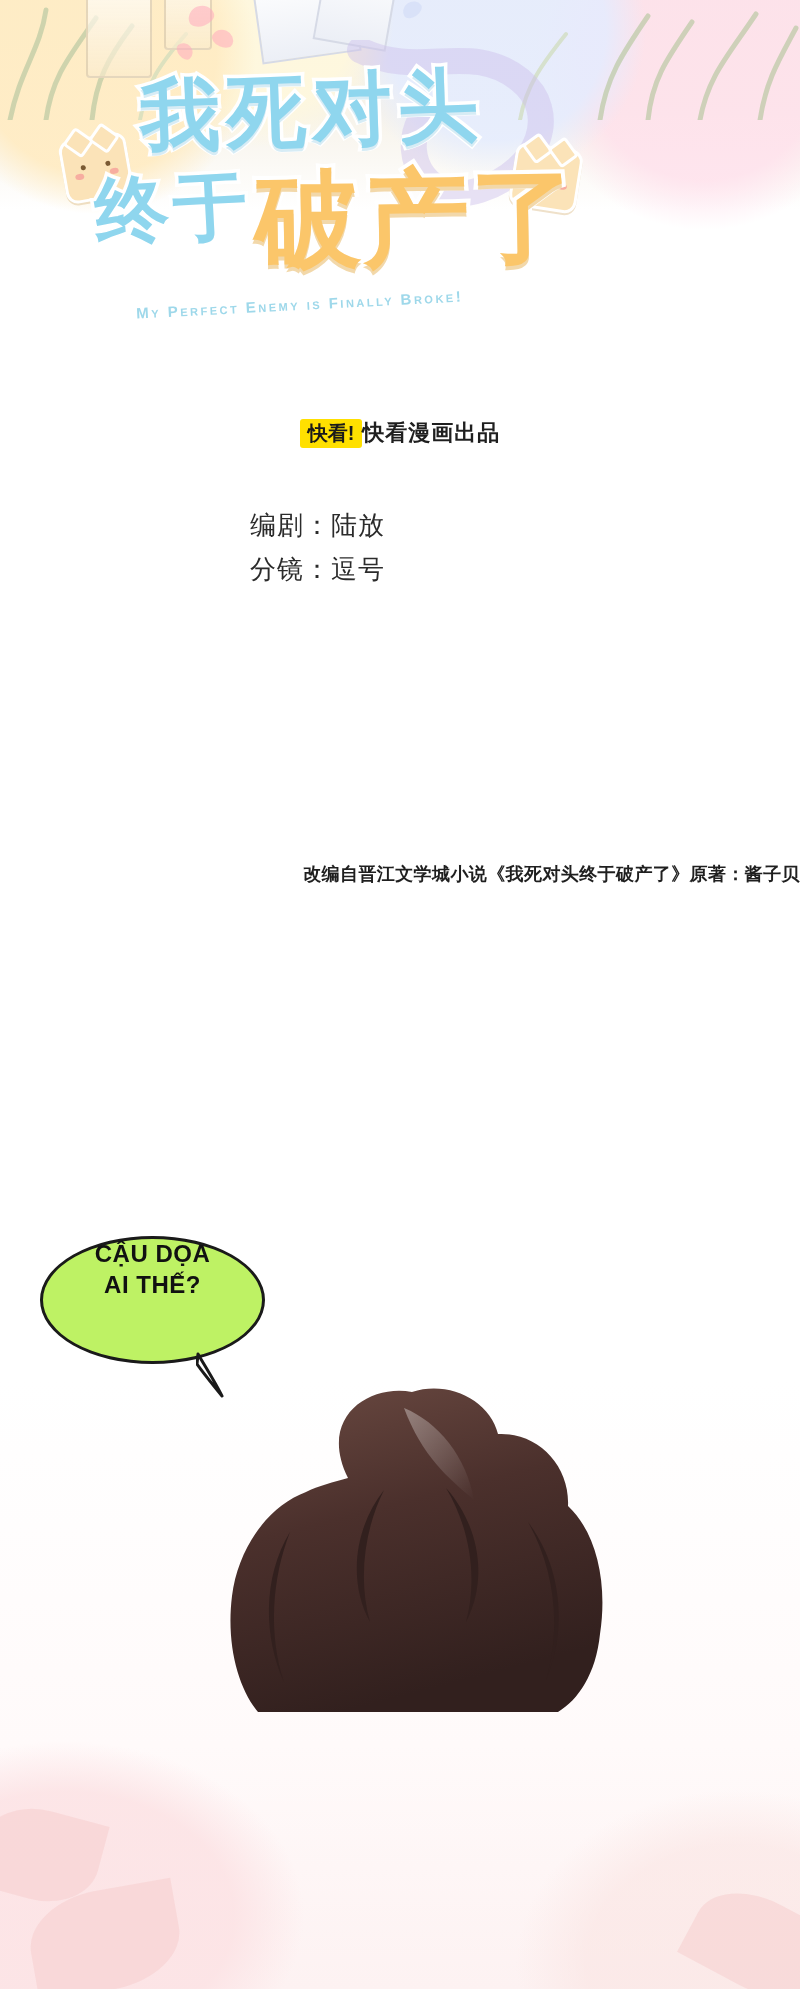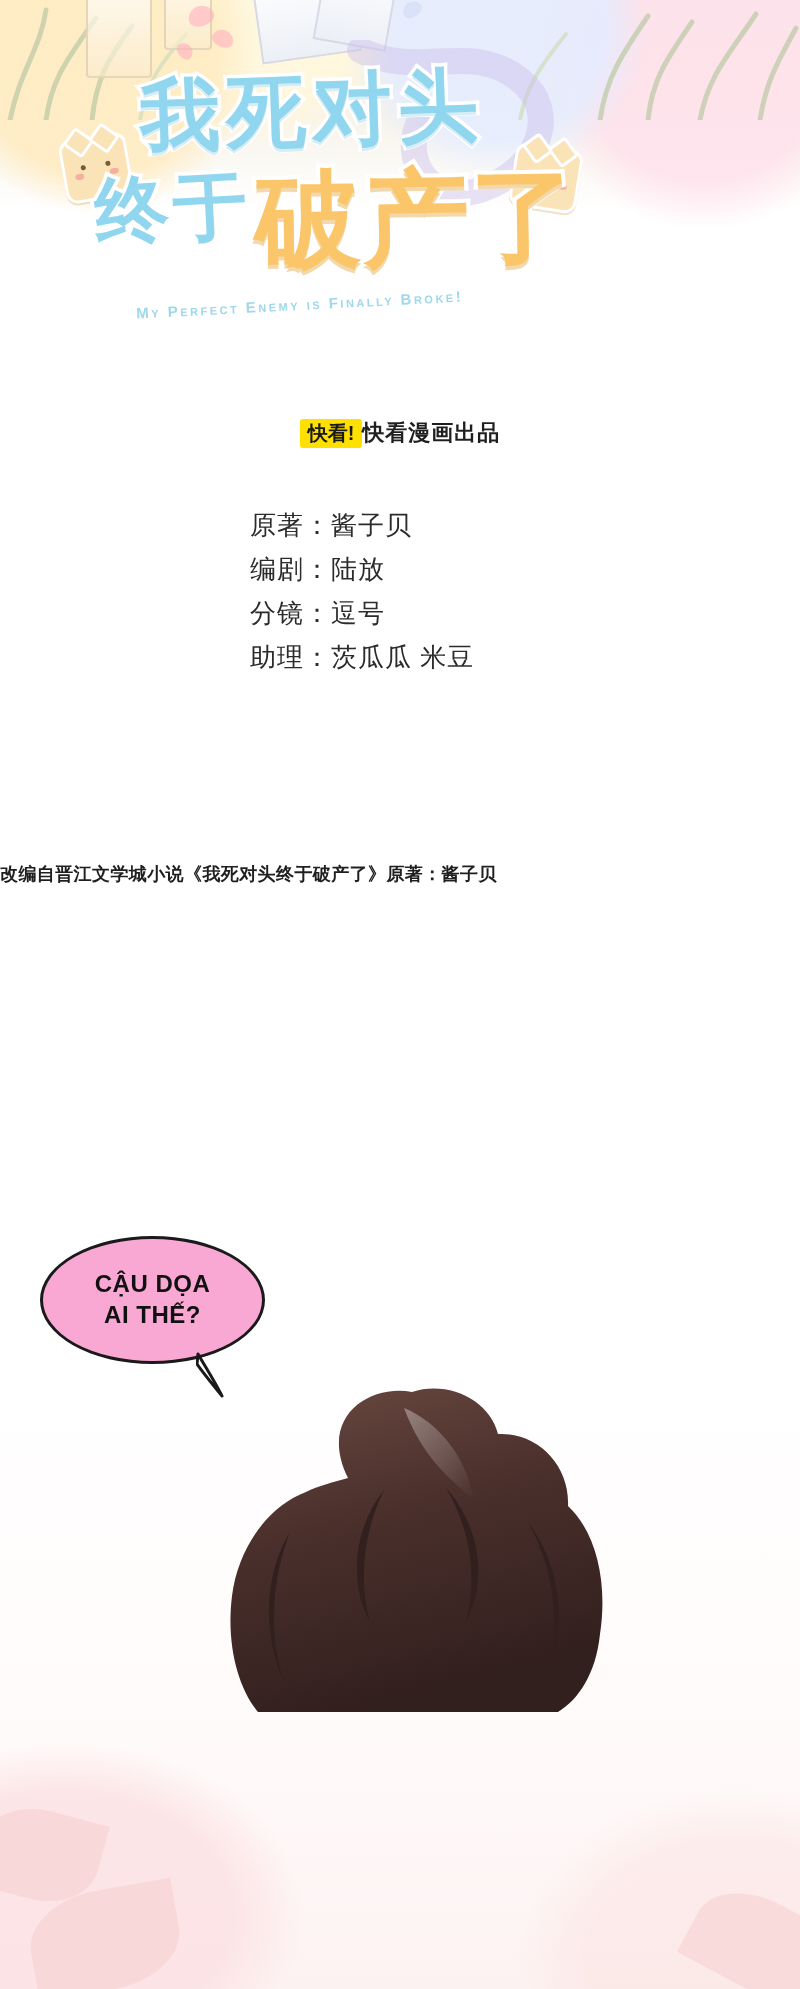--- a/index.html
+++ b/index.html
@@ -211,21 +211,21 @@
     white-space: nowrap;
   }
   .credit-name {
     white-space: nowrap;
   }
   .adapt-note {
     position: absolute;
     left: 0;
     top: 862px;
     width: 800px;
-    text-align: left;
+    text-align: right;
     font-size: 18px;
     font-weight: 700;
     color: #1f1f1f;
     letter-spacing: 0.4px;
   }
 
   
   .scene {
     position: absolute;
     left: 0;
@@ -247,25 +247,24 @@
     background: rgba(245,205,205,0.55);
     border-radius: 50% 0 50% 0;
   }
 
   .bubble {
     position: absolute;
     left: 40px;
     top: 1236px;
     width: 225px;
     height: 128px;
-    background: #f9a8d4;
+    background: #bef264;
     border: 3px solid #1a1a1a;
     border-radius: 50%;
     display: flex;
-    align-items: center;
     justify-content: center;
     box-sizing: border-box;
   }
   .bubble-text {
     text-align: center;
     font-size: 24px;
     line-height: 1.28;
     color: #111111;
     font-weight: 700;
     letter-spacing: 0.5px;
@@ -352,40 +351,28 @@
   </div>
 
   <div class="kuaikan-row">
     <span class="kk-badge">快看!</span>
     <span class="kk-text">快看漫画出品</span>
   </div>
 
   <div class="credits">
     <div class="credit-row">
       <div class="credit-inner">
-        <span class="credit-role">原著：</span>
-        <span class="credit-name">酱子贝</span>
-      </div>
-    </div>
-    <div class="credit-row">
-      <div class="credit-inner">
         <span class="credit-role">编剧：</span>
         <span class="credit-name">陆放</span>
       </div>
     </div>
     <div class="credit-row">
       <div class="credit-inner">
         <span class="credit-role">分镜：</span>
         <span class="credit-name">逗号</span>
-      </div>
-    </div>
-    <div class="credit-row">
-      <div class="credit-inner">
-        <span class="credit-role">助理：</span>
-        <span class="credit-name">茨瓜瓜 米豆</span>
       </div>
     </div>
   </div>
 
   <div class="adapt-note">改编自晋江文学城小说《我死对头终于破产了》原著：酱子贝</div>
 
   <div class="scene">
     <div class="scene-bg"></div>
     <div class="leaf" style="left:-20px; top:430px; width:120px; height:90px; transform:rotate(15deg);"></div>
     <div class="leaf" style="left:30px; top:510px; width:150px; height:100px; transform:rotate(-10deg);"></div>

